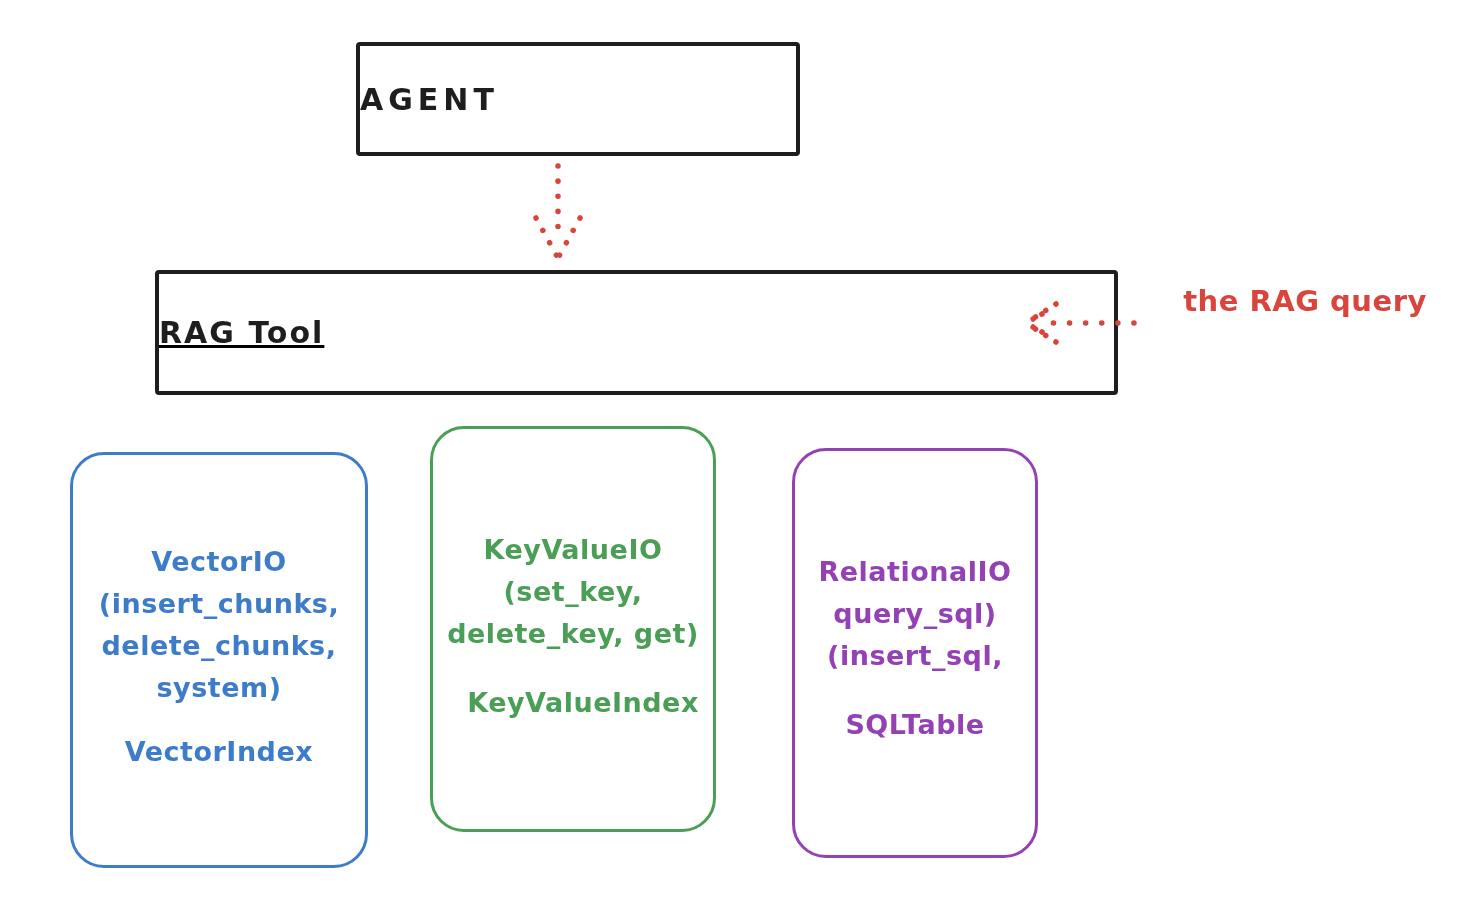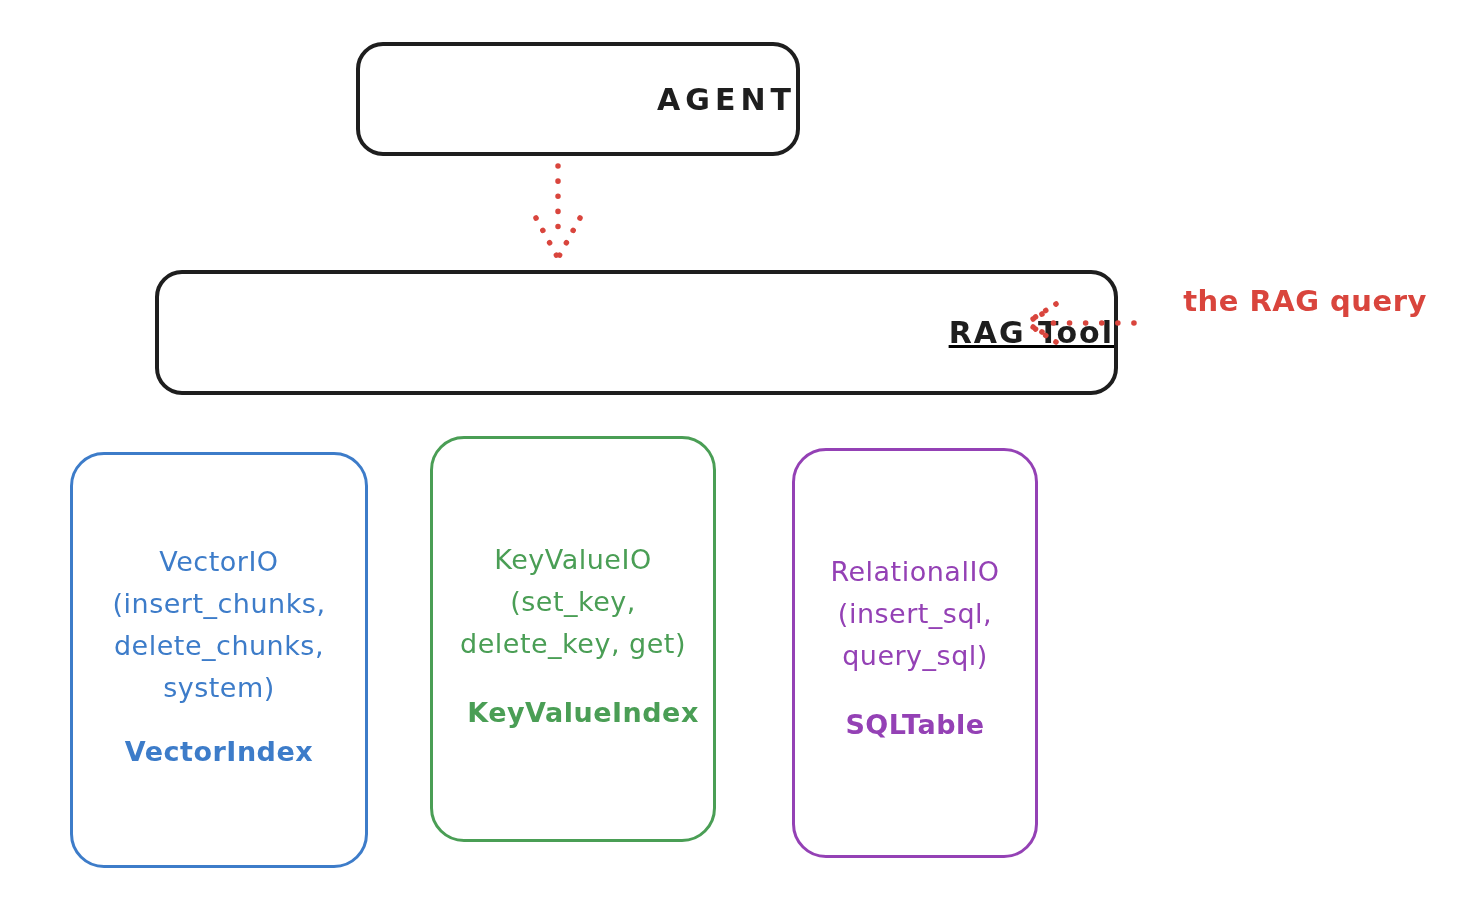--- a/index.html
+++ b/index.html
@@ -8,42 +8,42 @@
     font-family: "DejaVu Sans", "Liberation Sans", sans-serif;
     width: 1484px; height: 910px; overflow: hidden;
   }
   .canvas {
     position: relative; width: 1484px; height: 910px; background: #ffffff;
   }
   
   .node {
     position: absolute;
     border: 4px solid #1e1e1e;
-    border-radius: 27px;
-    display: flex; align-items: center; justify-content: flex-end;
+    border-radius: 4px;
+    display: flex; align-items: center; justify-content: flex-start;
     background: #ffffff;
   }
   .node.agent  { left: 356px; top: 42px;  width: 444px; height: 114px; }
   .node.rag    { left: 155px; top: 270px; width: 963px; height: 125px; text-decoration: underline; }
   .node-label {
     color: #1e1e1e; font-size: 30px; font-weight: 700; letter-spacing: 5px;
   }
   .node.rag .node-label { letter-spacing: 2px; font-weight: 600; }
 
   
   .backend {
     position: absolute;
     border-radius: 34px;
     background: #ffffff;
     text-align: center;
   }
   .backend.vector     { left: 70px;  top: 452px; width: 298px; height: 416px; border: 3.5px solid #3d7cc9; color: #3d7cc9; }
-  .backend.keyvalue   { left: 430px; top: 436px; width: 286px; height: 406px; border: 3.5px solid #4a9e55; color: #4a9e55; }
+  .backend.keyvalue   { left: 430px; top: 426px; width: 286px; height: 406px; border: 3.5px solid #4a9e55; color: #4a9e55; }
   .backend.relational { left: 792px; top: 448px; width: 246px; height: 410px; border: 3.5px solid #9441b5; color: #9441b5; }
-  .backend .api-block { font-size: 27px; font-weight: 400; line-height: 42px; letter-spacing: 0.5px; }
+  .backend .api-block { font-size: 27px; font-weight: 700; line-height: 42px; letter-spacing: 0.5px; }
   .backend.vector .api-block     { margin-top: 86px; }
   .backend.keyvalue .api-block   { margin-top: 100px; }
   .backend.relational .api-block { margin-top: 100px; }
   .backend .index-label {
     display: block; font-size: 27px; font-weight: 600; letter-spacing: 0.5px;
   }
   .backend.vector .index-label     { margin-top: 27px; }
   .backend.keyvalue .index-label   { margin-top: 32px; padding-left: 20px; }
   .backend.relational .index-label { margin-top: 32px; }
 
@@ -109,19 +109,19 @@
       <div>KeyValueIO</div>
       <div>(set_key,</div>
       <div>delete_key, get)</div>
     </div>
     <span class="index-label">KeyValueIndex</span>
   </div>
 
   <div class="backend relational">
     <div class="api-block">
       <div>RelationalIO</div>
+      <div>query_sql)</div>
       <div>(insert_sql,</div>
-      <div>query_sql)</div>
     </div>
     <span class="index-label">SQLTable</span>
   </div>
 
 </div>
 
 </body></html>

